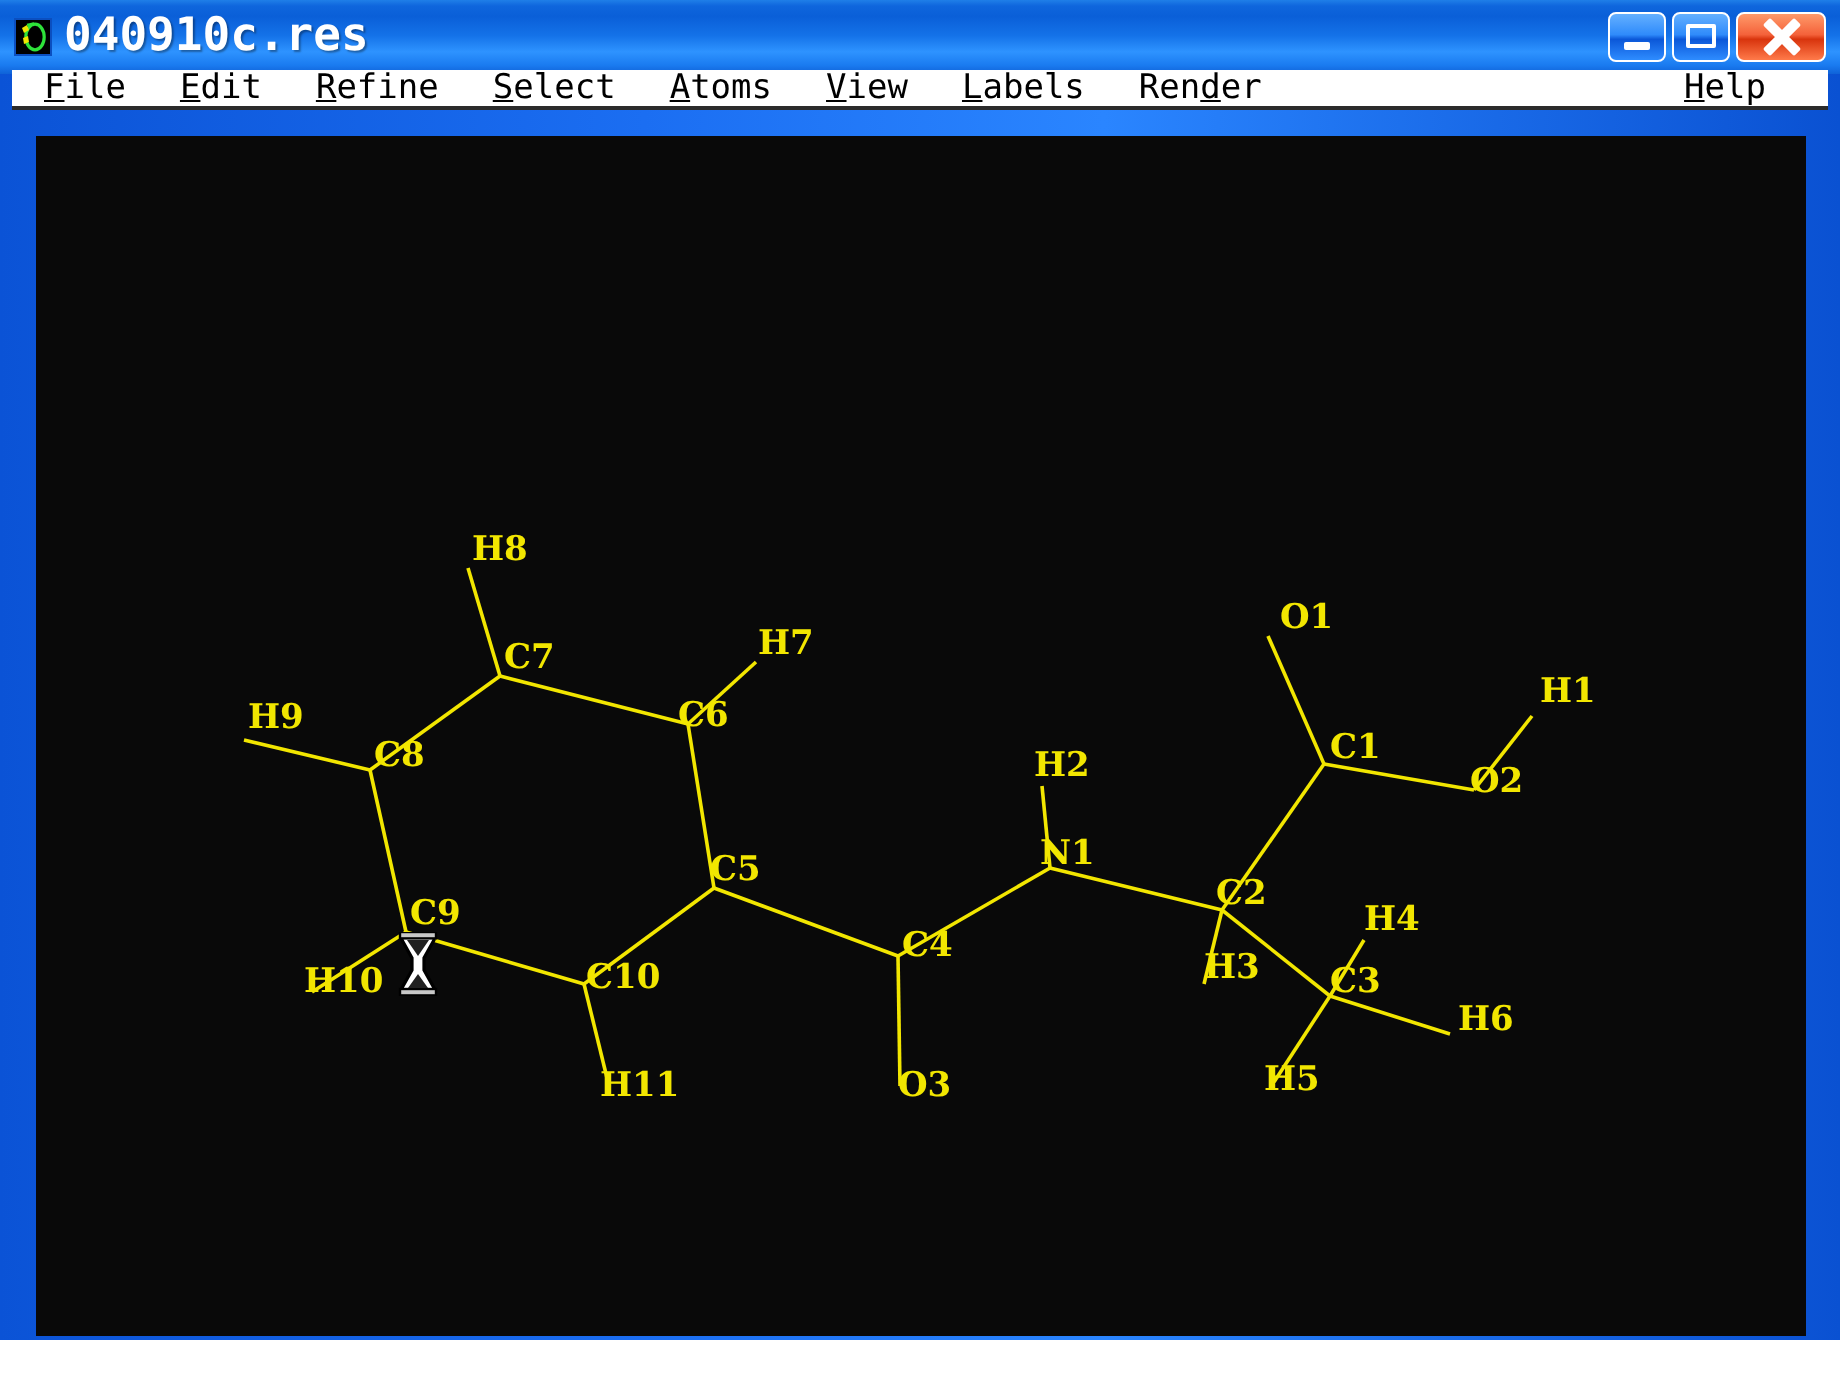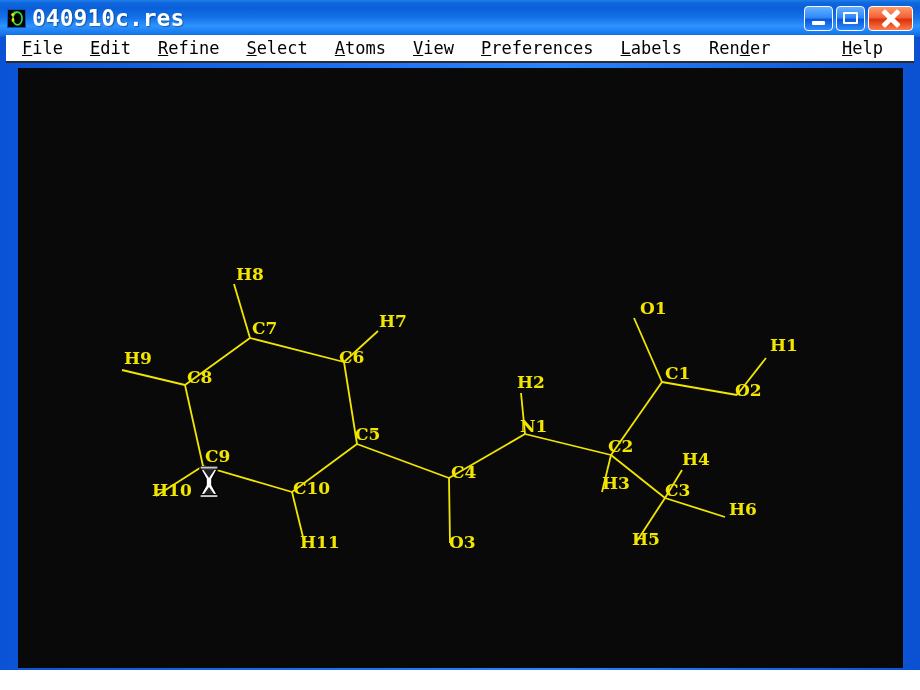--- a/index.html
+++ b/index.html
@@ -137,21 +137,21 @@
   }
   .winbtn.close .glyph:before { transform: rotate(45deg); }
   .winbtn.close .glyph:after  { transform: rotate(-45deg); }
 
   
   .menubar {
     position: absolute;
     left: 6px;
     top: 35px;
     width: 908px;
-    height: 28px;
+    height: 20px;
     background: #ffffff;
     border-bottom: 2px solid #2b2b2b;
     box-sizing: border-box;
     display: flex;
     align-items: center;
     overflow: hidden;
   }
   .menu-item {
     font-family: "DejaVu Sans Mono", "Liberation Mono", monospace;
     font-size: 17px;
@@ -236,21 +236,20 @@
       </div>
     </div>
 
     <div class="menubar" id="menubar">
         <div class="menu-item"><u>F</u>ile</div>
         <div class="menu-item"><u>E</u>dit</div>
         <div class="menu-item"><u>R</u>efine</div>
         <div class="menu-item"><u>S</u>elect</div>
         <div class="menu-item"><u>A</u>toms</div>
         <div class="menu-item"><u>V</u>iew</div>
-        <div class="menu-item"><u>P</u>references</div>
         <div class="menu-item"><u>L</u>abels</div>
         <div class="menu-item">Ren<u>d</u>er</div>
         <div class="menu-item right"><u>H</u>elp</div>
       </div>
 
     <div class="canvas">
       <svg id="mol-svg" width="885" height="600" viewBox="0 0 885 600">
           <line x1="616" y1="250" x2="644" y2="314" stroke="#f2e600" stroke-width="1.8"></line>
           <line x1="644" y1="314" x2="719" y2="327" stroke="#f2e600" stroke-width="1.8"></line>
           <line x1="719" y1="327" x2="748" y2="290" stroke="#f2e600" stroke-width="1.8"></line>

